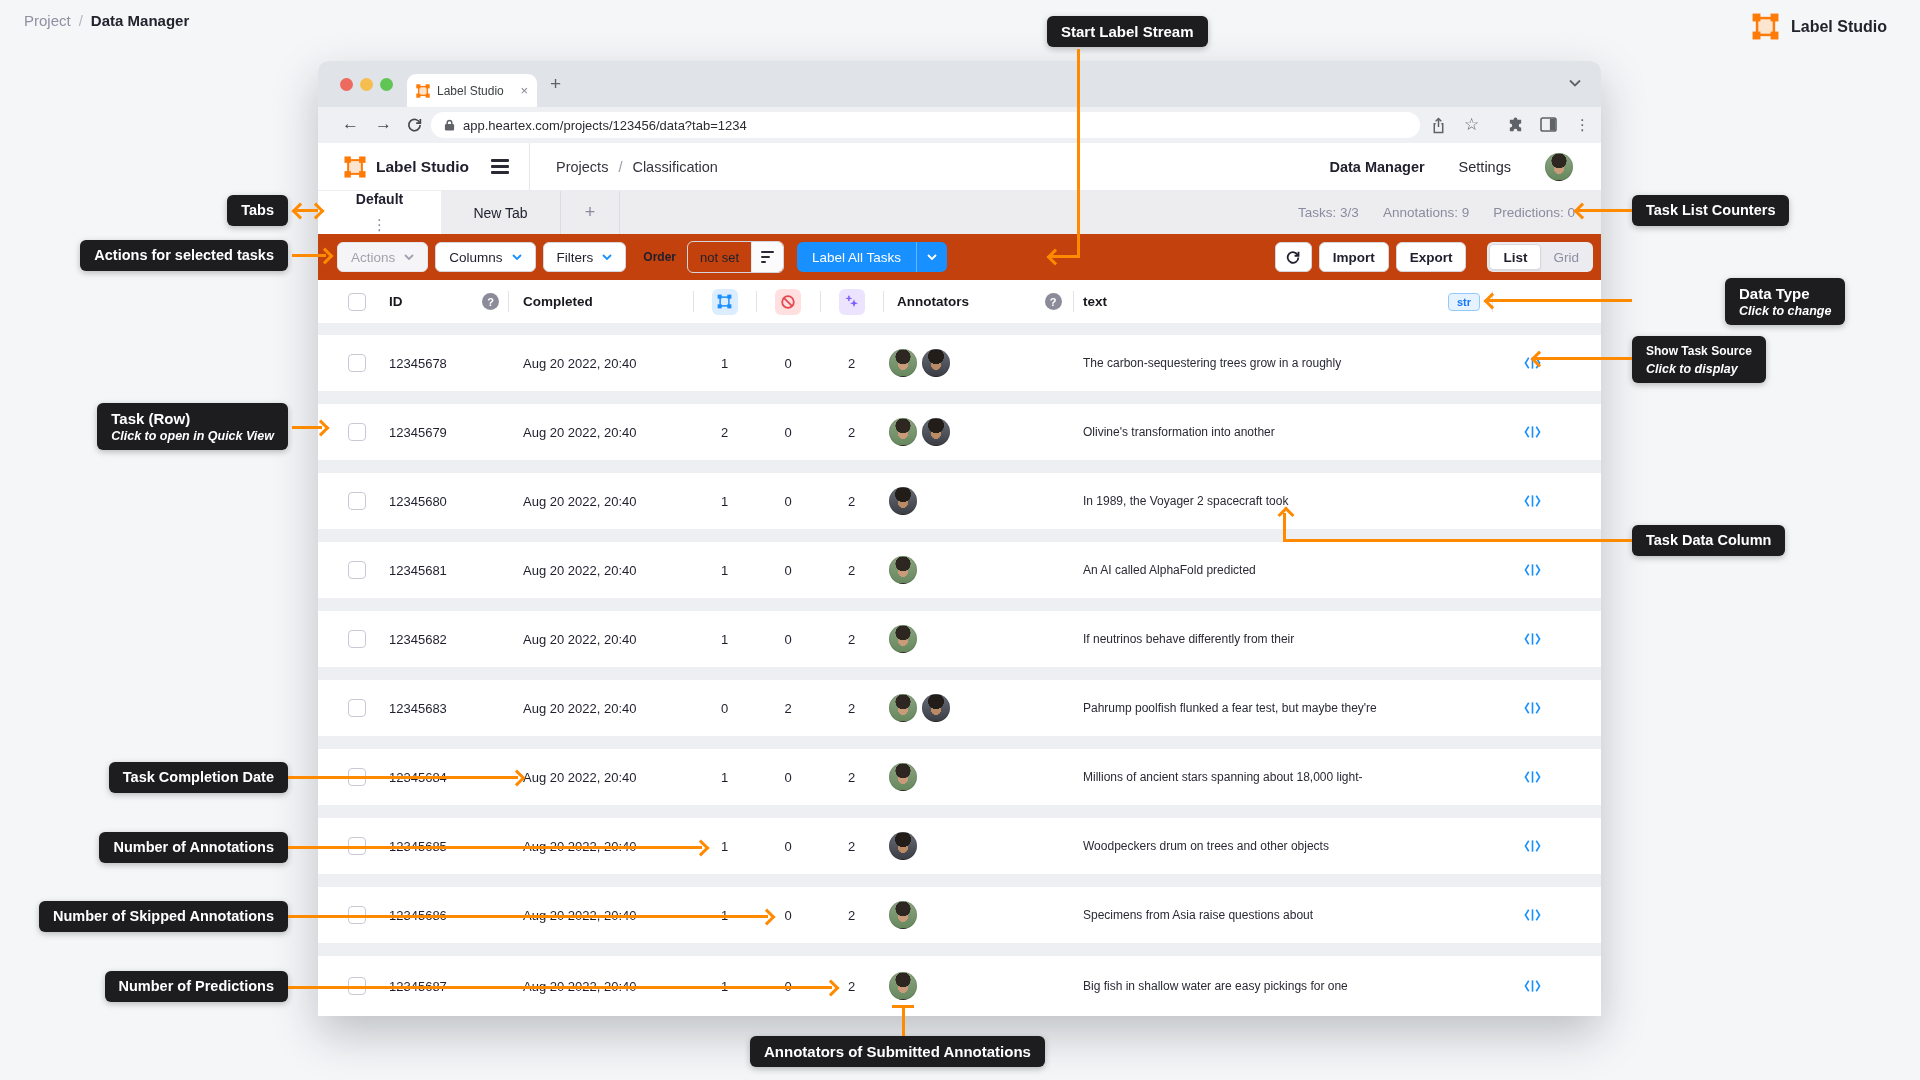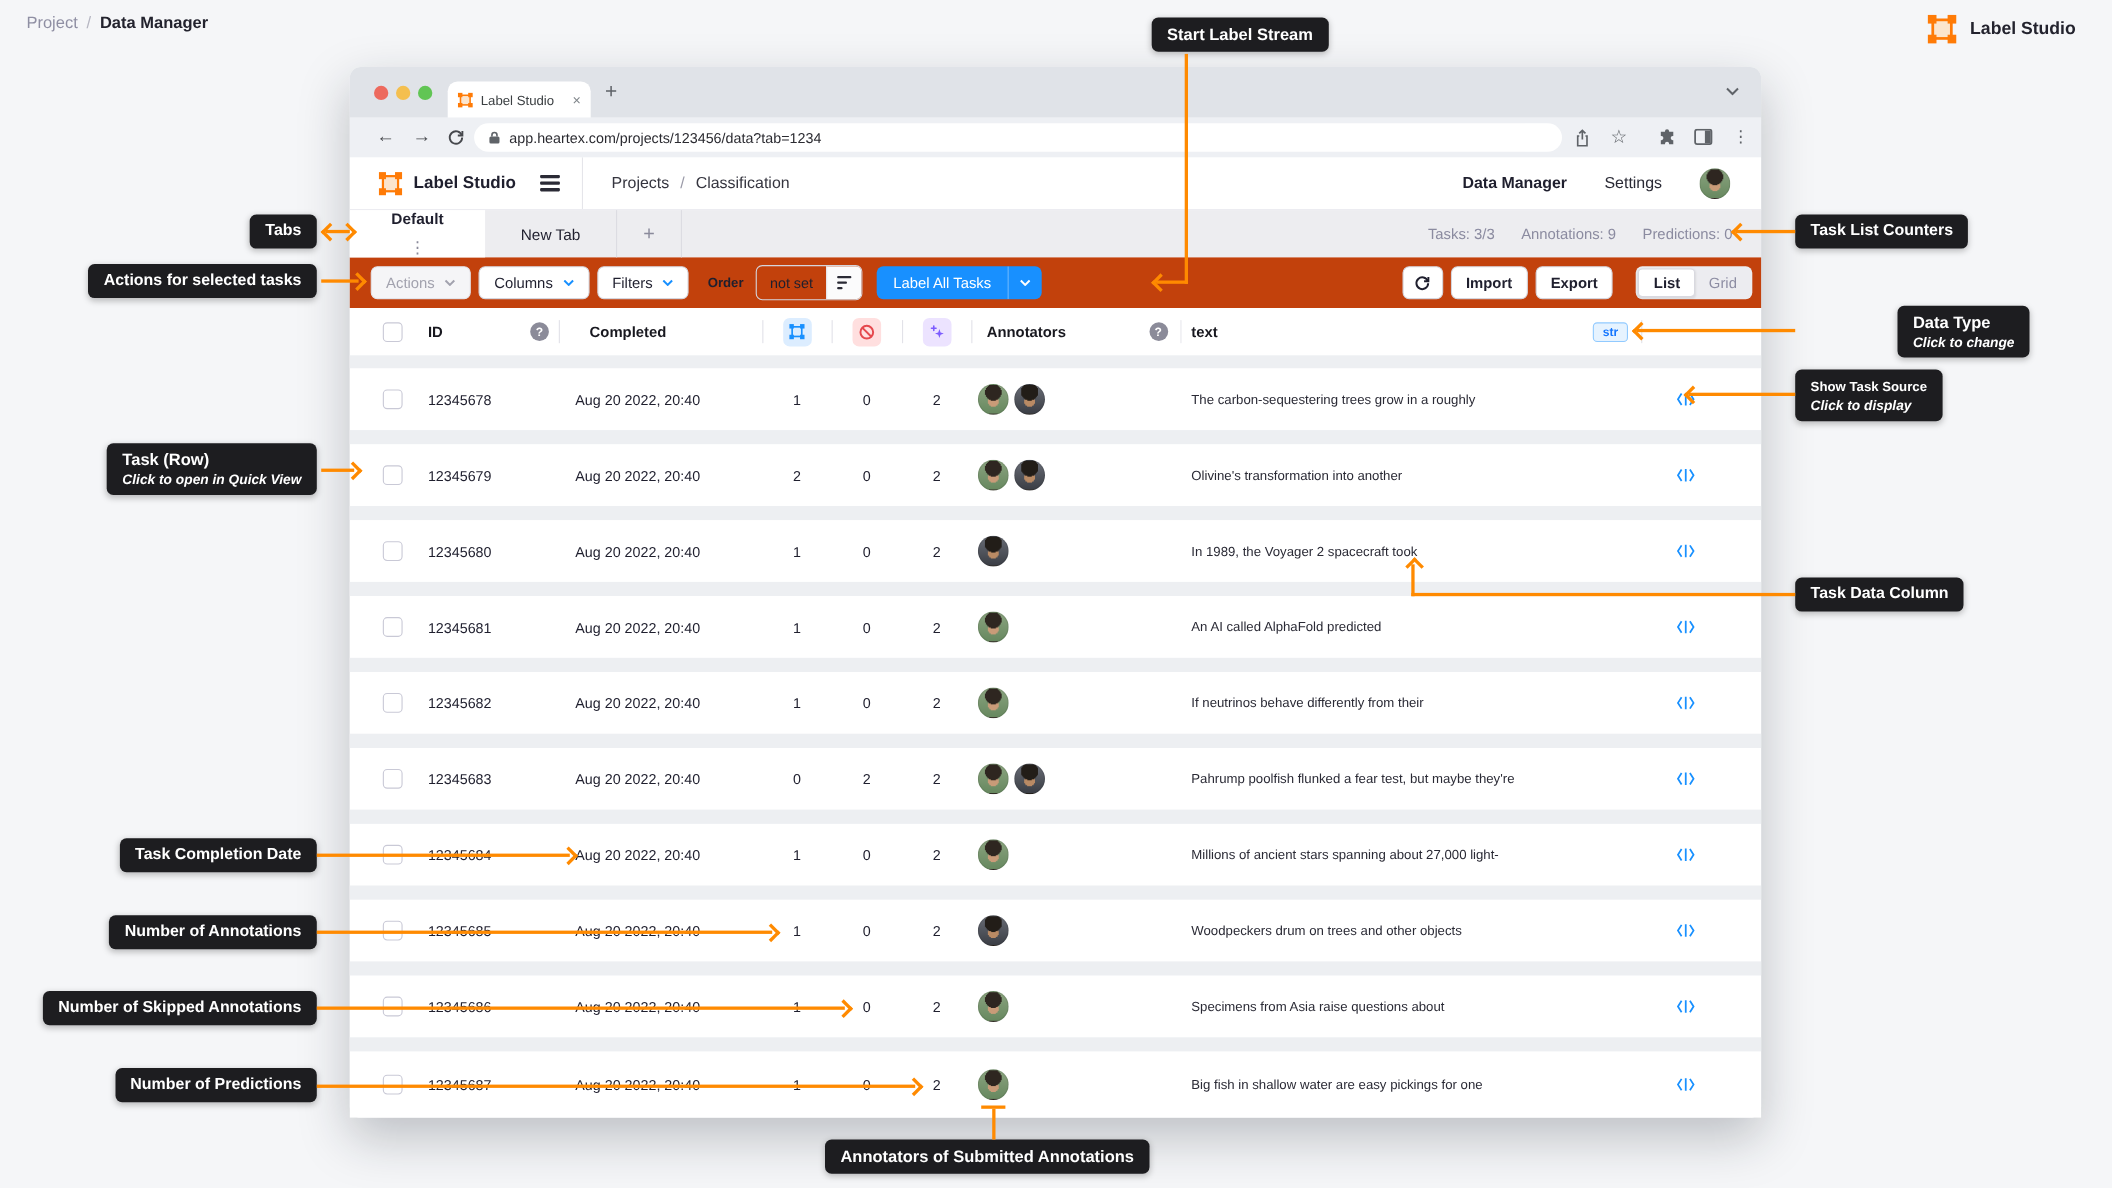--- a/index.html
+++ b/index.html
@@ -108,21 +108,21 @@
   .tbody .trow{height:56px;background:#fff;border-bottom:13px solid #edeff2;}
   .tbody .trow:last-child{border-bottom:none;height:60px;}
   .cell{font-size:13px;color:#1f1f2e;display:flex;align-items:center;min-width:0;}
   .c-cb{padding-left:30px;}
   .c-id{padding-left:11px;}
   .c-date{padding-left:15px;}
   .c-num{justify-content:center;}
   .c-annot{padding-left:6px;gap:5px;}
   .c-text{padding-left:10px;font-size:12px;color:#2a2a35;white-space:nowrap;overflow:hidden;text-overflow:ellipsis;}
   .c-code{justify-content:center;}
-  .hc.c-id{padding-left:11px;}.hc.c-date{padding-left:28px;}.hc.c-annot{padding-left:14px;}
+  .hc.c-id{padding-left:11px;}.hc.c-date{padding-left:15px;}.hc.c-annot{padding-left:14px;}
   .hc.c-text{padding-left:10px;}
   .hc.c-cb{padding-left:30px;}
   .hc.c-str{justify-content:center;}
   .avatar{width:28px;height:28px;border-radius:50%;flex:0 0 auto;border:1px solid rgba(0,0,0,.08);box-sizing:border-box;}
   .avatar.woman{background:radial-gradient(circle at 50% 26%,#2e2620 0 32%,transparent 33%),
                 radial-gradient(circle at 50% 58%,#c99b78 0 24%,transparent 25%),
                 linear-gradient(180deg,#8aa37f,#67885f);}
   .avatar.man{background:radial-gradient(circle at 50% 24%,#221d18 0 33%,transparent 34%),
               radial-gradient(circle at 50% 58%,#b98a64 0 24%,transparent 25%),
               linear-gradient(180deg,#676b74,#3b3e45);}
@@ -522,21 +522,21 @@
           <div class="cell c-id">12345684</div>
           <div class="cell"></div>
           <div class="cell c-date">Aug 20 2022, 20:40</div>
           <div class="cell c-num">1</div>
           <div class="cell c-num">0</div>
           <div class="cell c-num">2</div>
           <div class="cell c-annot">
             <span class="avatar woman"></span>
           </div>
           <div class="cell"></div>
-          <div class="cell c-text">Millions of ancient stars spanning about 27,000 light-</div>
+          <div class="cell c-text">Millions of ancient stars spanning about 18,000 light-</div>
           <div class="cell"></div>
           <div class="cell c-code">
             <span class="codeicon">
               <svg width="17" height="14" viewBox="0 0 18 14" fill="none" stroke="#1890FF" stroke-width="1.7">
                 <path d="M5 1.5L1.5 7 5 12.5"></path>
                 <path d="M13 1.5L16.5 7 13 12.5"></path>
                 <path d="M9 1v12"></path>
               </svg>
             </span>
           </div>

